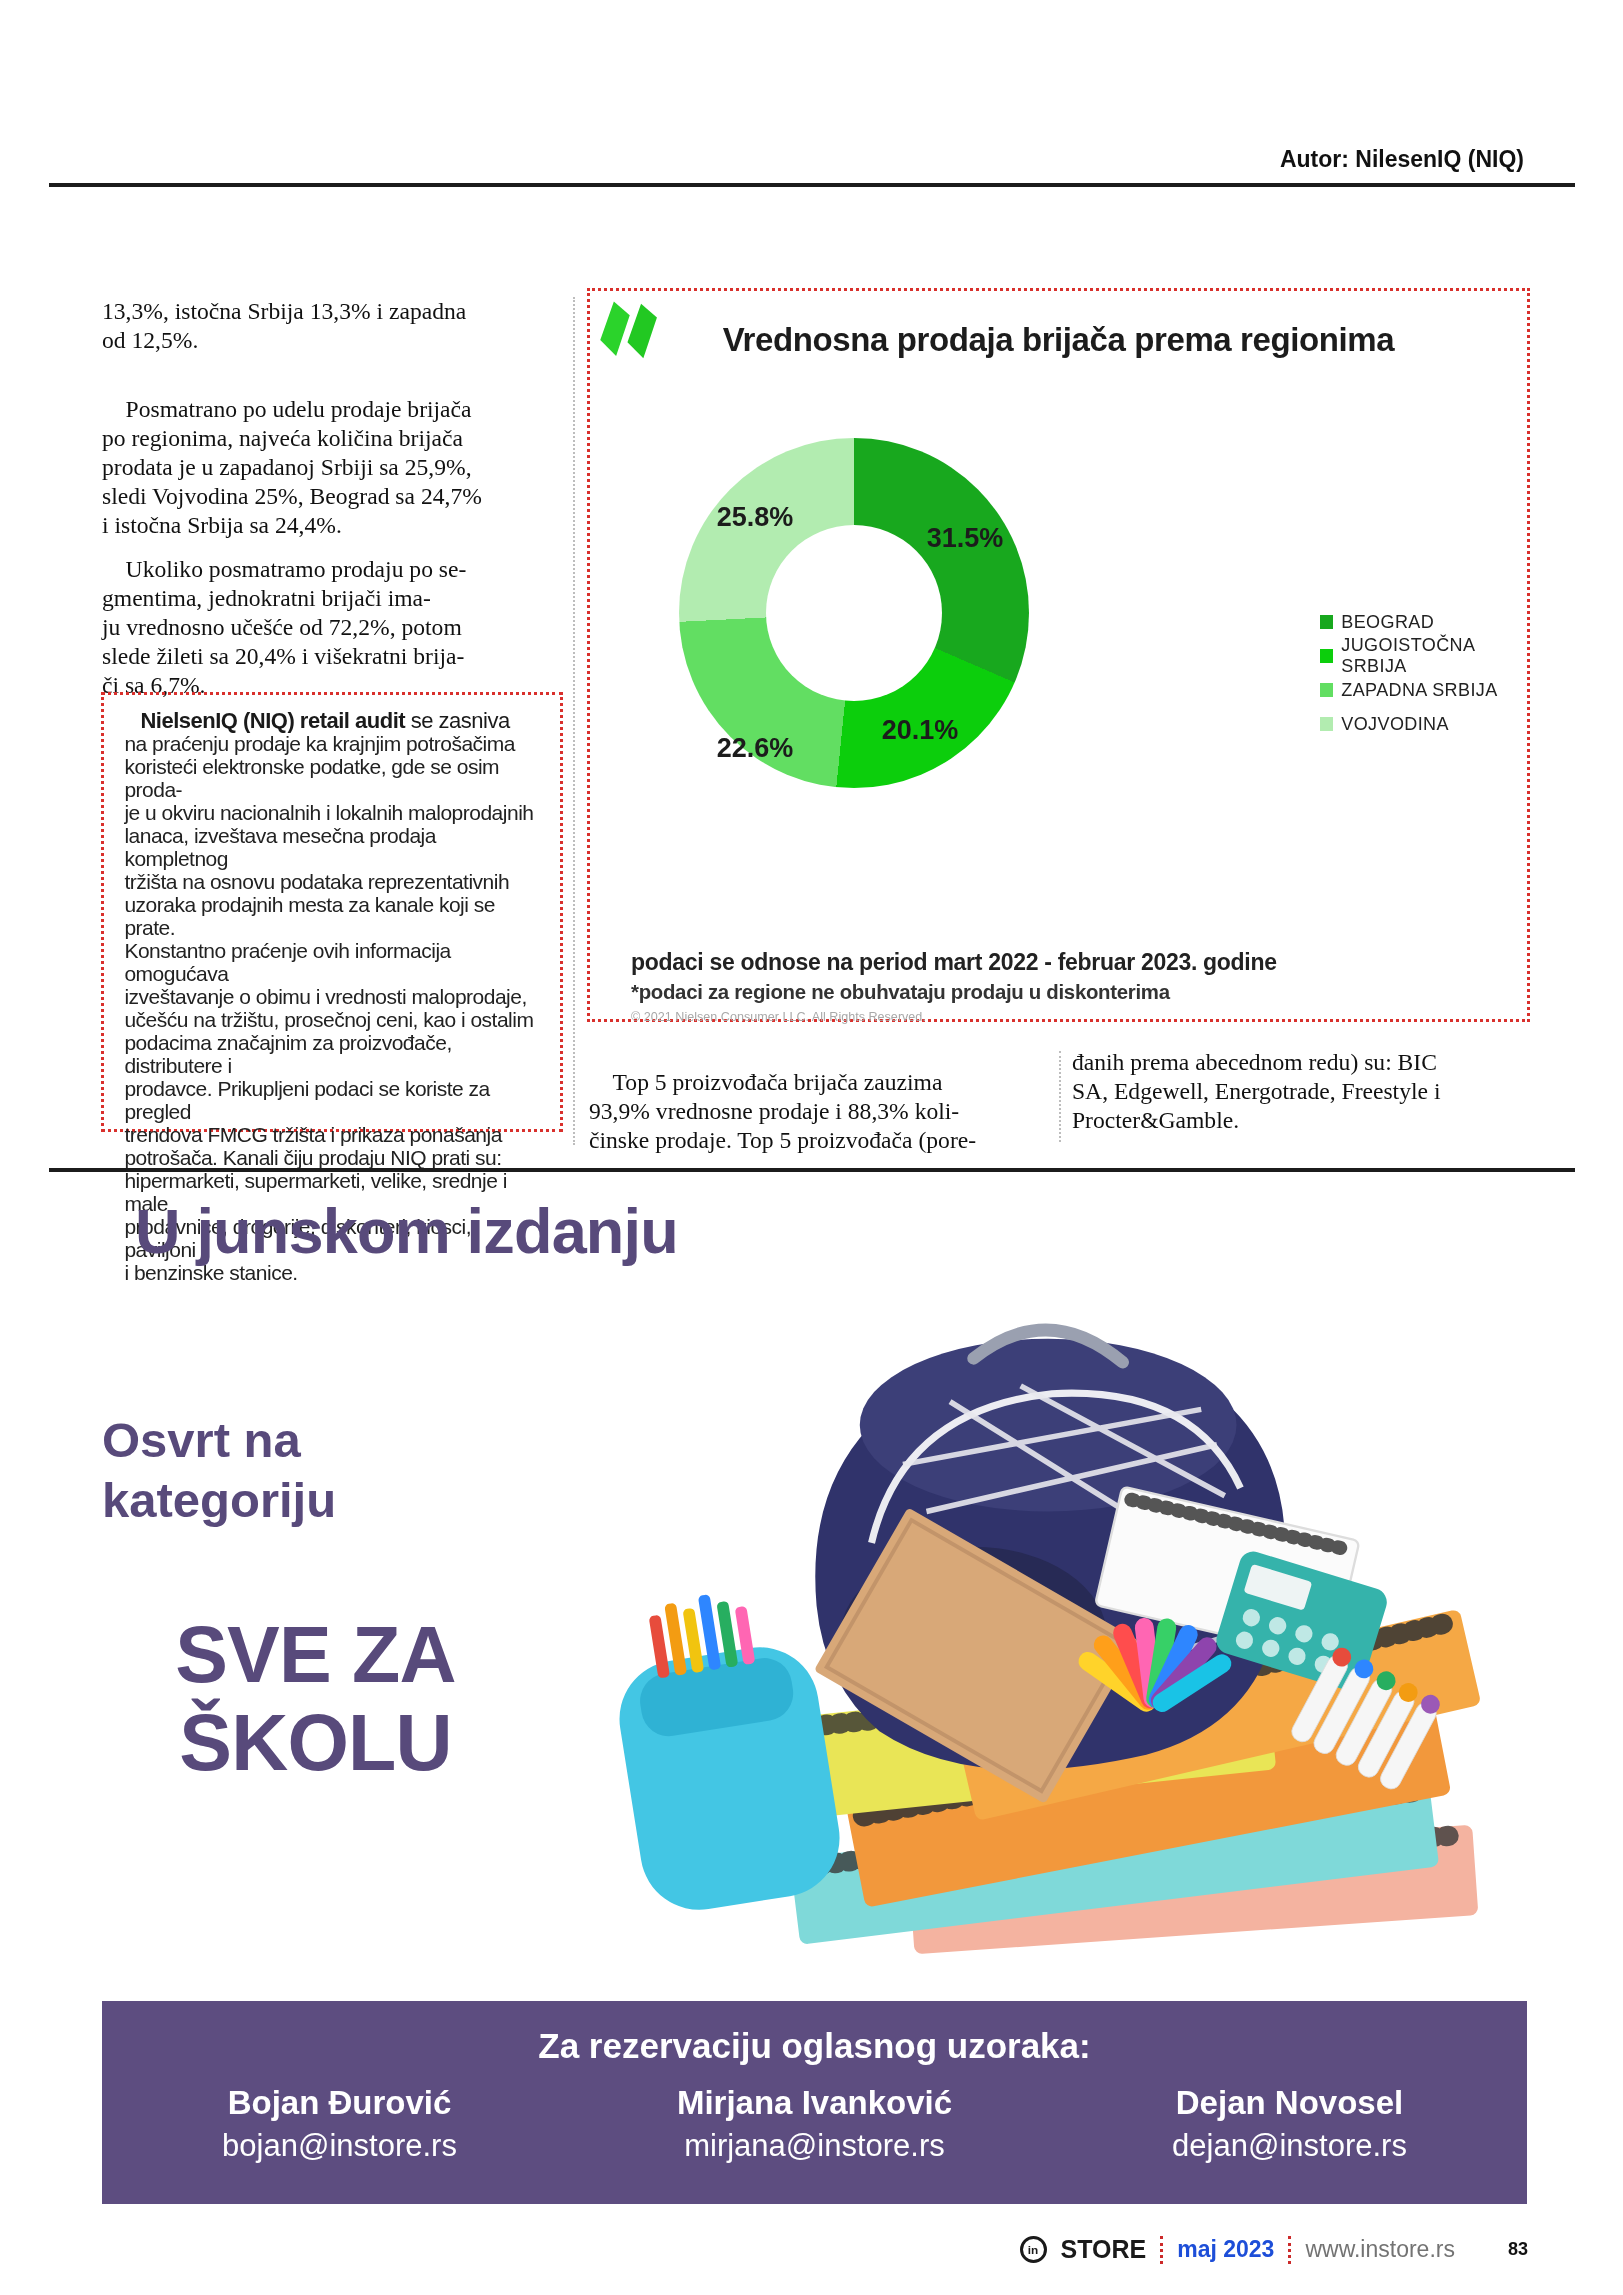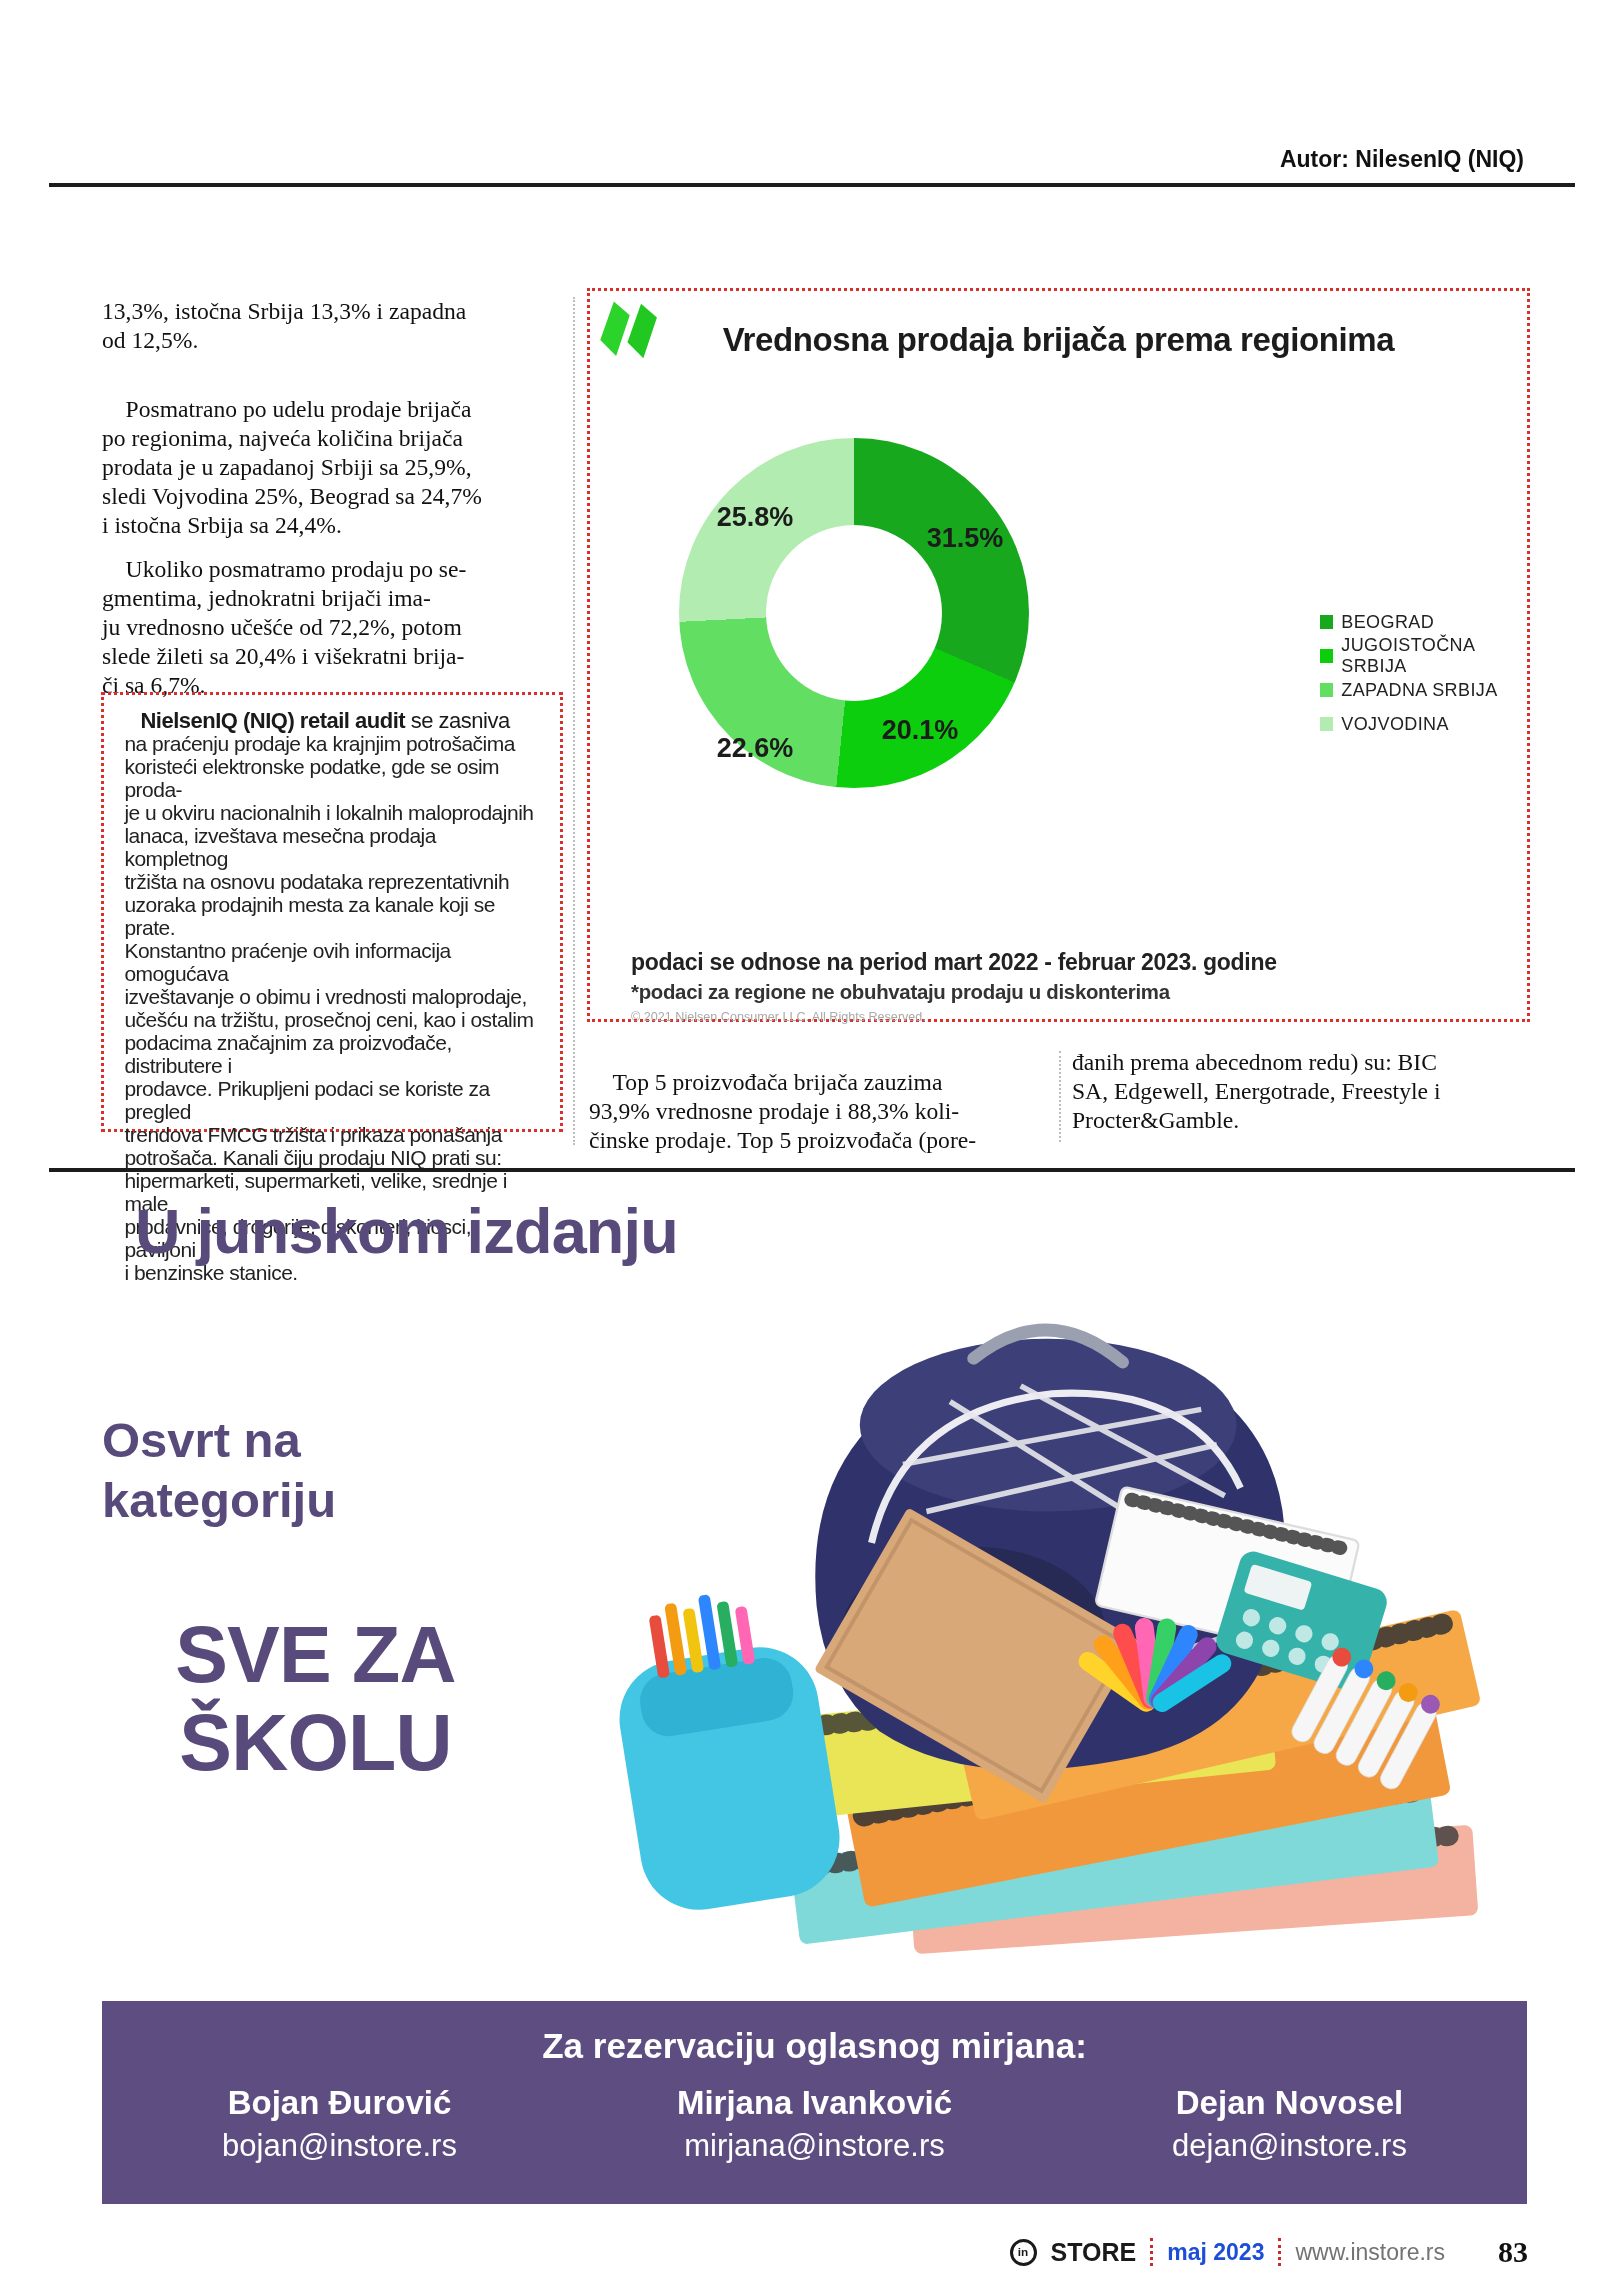--- a/index.html
+++ b/index.html
@@ -85,21 +85,21 @@
   .ad-email{font-size:31px;font-weight:300;line-height:41px;color:#fff;text-decoration:none;display:block;}
 
   
   .pagefooter{top:2235px;left:49px;width:1479px;display:flex;align-items:center;justify-content:flex-end;gap:14px;}
   .inlogo{width:27px;height:27px;border:3.1px solid #1a1a1a;border-radius:50%;box-sizing:border-box;
           display:flex;align-items:center;justify-content:center;font-size:11.8px;font-weight:bold;color:#1a1a1a;}
   .brand{font-size:25px;font-weight:bold;letter-spacing:0px;color:#1a1a1a;}
   .fsep{border-left:3.1px dotted #cc2a2a;height:28px;width:0;}
   .issue{font-size:23px;font-weight:bold;color:#1d4ed8;}
   .site{font-size:23px;color:#737373;text-decoration:none;}
-  .pagenum{font-size:30px;font-weight:bold;margin-left:39px;color:#111;font-family:Liberation Serif, serif;}
+  .pagenum{font-size:18px;font-weight:bold;margin-left:39px;color:#111;}
 </style>
 </head>
 <body>
 
 <div class="page">
 
   <div class="abs author">Autor: NilesenIQ (NIQ)</div>
   <div class="abs rule rule1"></div>
 
   <div class="abs serif p1">13,3%, istočna Srbija 13,3% i zapadna
@@ -294,21 +294,21 @@
         <rect x="200" y="418" width="15" height="92" rx="6" fill="#f39c12"></rect>
         <rect x="222" y="428" width="15" height="82" rx="6" fill="#f1c40f"></rect>
         <rect x="244" y="414" width="15" height="96" rx="6" fill="#2e86ff"></rect>
         <rect x="266" y="426" width="15" height="84" rx="6" fill="#27ae60"></rect>
         <rect x="288" y="436" width="15" height="74" rx="6" fill="#ff66b3"></rect>
       </g>
     </g>
   </svg>
 
   <div class="abs adbox">
-    <div class="abs ad-heading">Za rezervaciju oglasnog mirjana:</div>
+    <div class="abs ad-heading">Za rezervaciju oglasnog uzoraka:</div>
     <div class="abs ad-cols">
       <div class="ad-col">
         <div class="ad-name">Bojan Đurović</div>
         <a class="ad-email" href="#">bojan@instore.rs</a>
       </div>
       <div class="ad-col">
         <div class="ad-name">Mirjana Ivanković</div>
         <a class="ad-email" href="#">mirjana@instore.rs</a>
       </div>
       <div class="ad-col">

